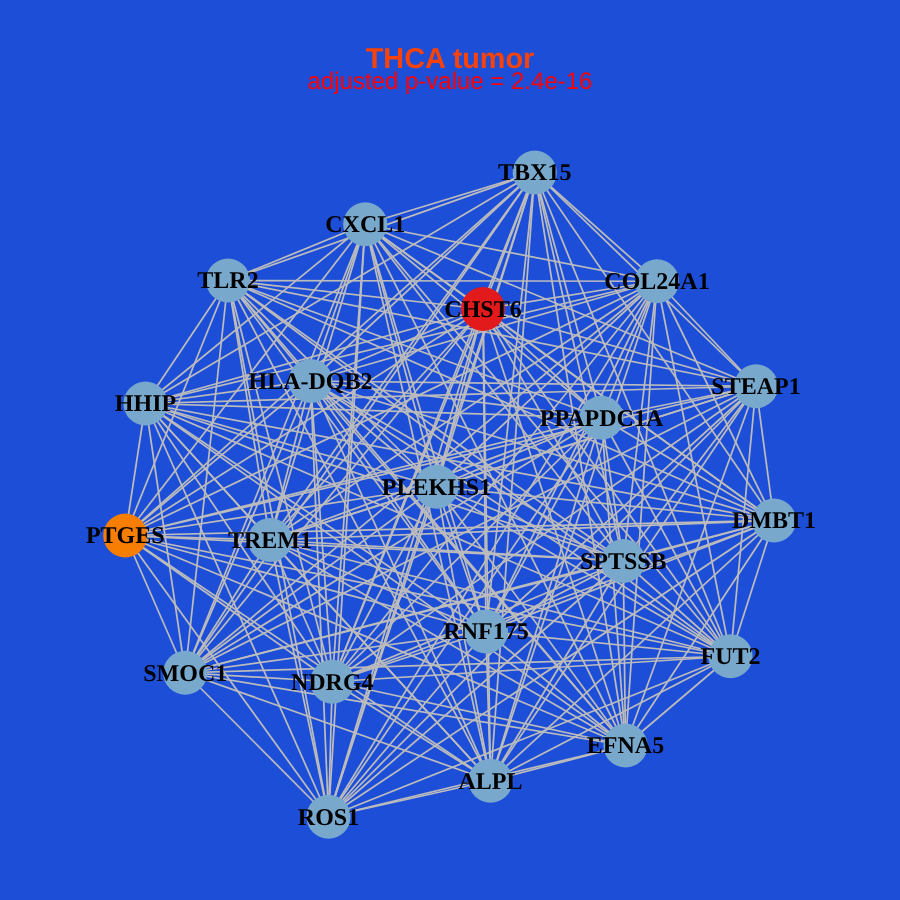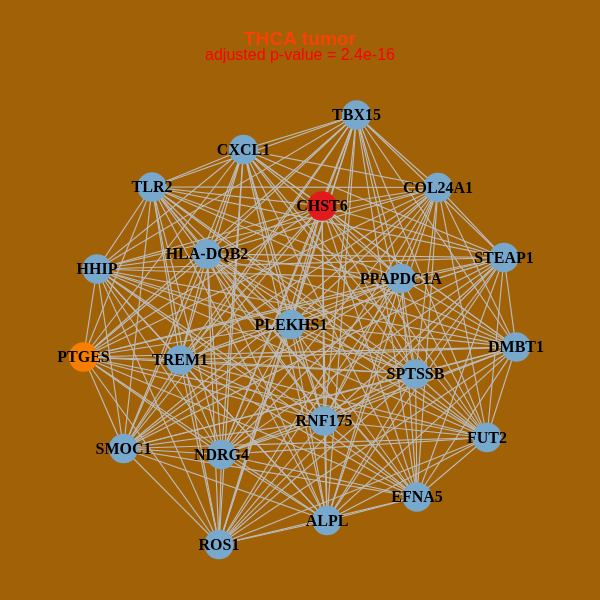--- a/index.html
+++ b/index.html
@@ -4,21 +4,21 @@
 <style>
   html, body {
     margin: 0;
     padding: 0;
     background: #ffffff;
   }
   #figure {
     position: relative;
     width: 600px;
     height: 600px;
-    background: #a16207;
+    background: #1d4ed8;
     overflow: hidden;
   }
   svg { display: block; }
   .title {
     font-family: "Liberation Sans", sans-serif;
     font-weight: bold;
     font-size: 19.2px;
     text-anchor: middle;
   }
   .subtitle {

